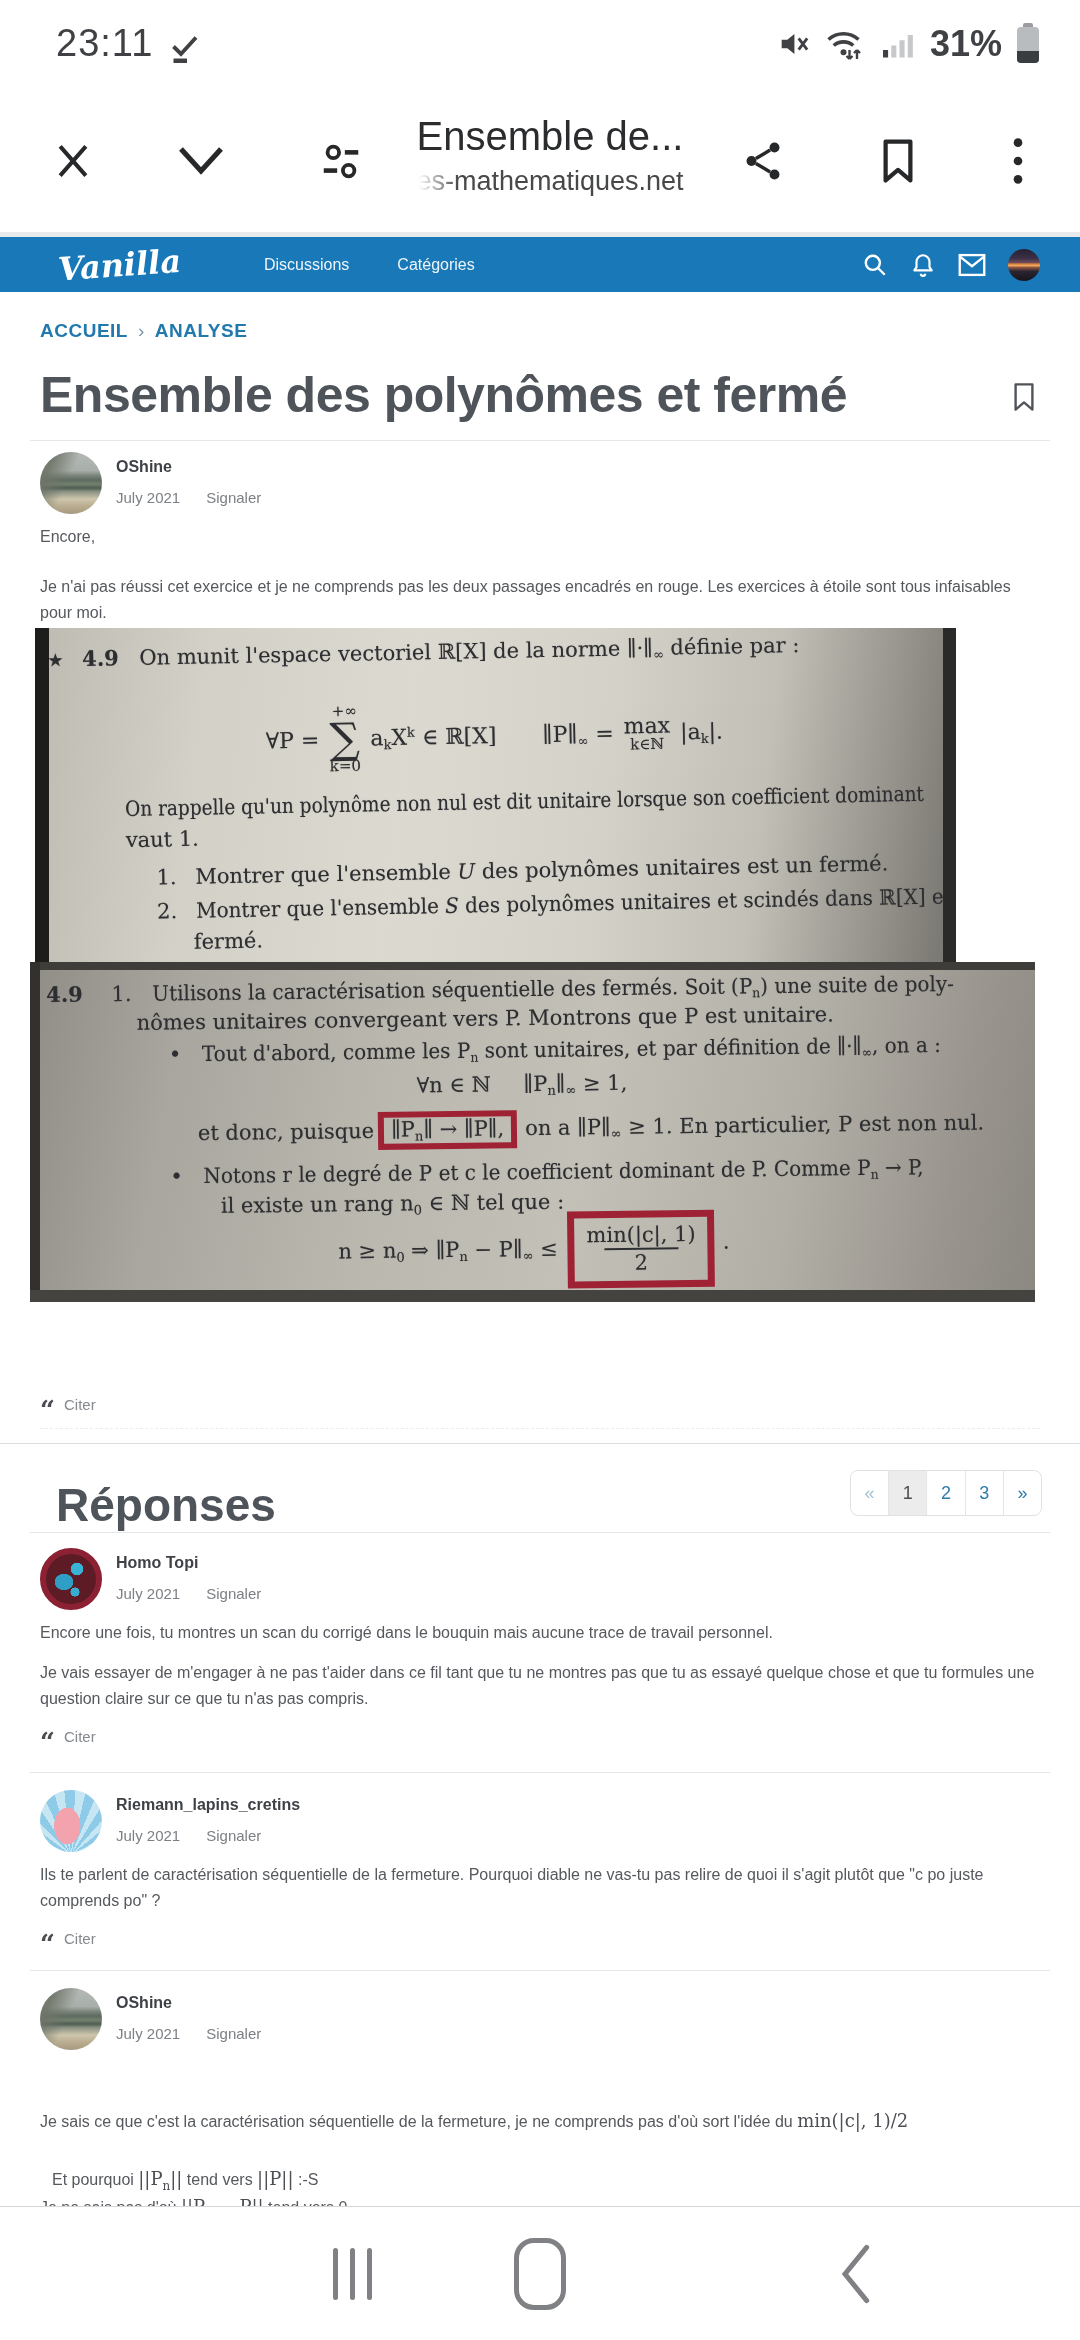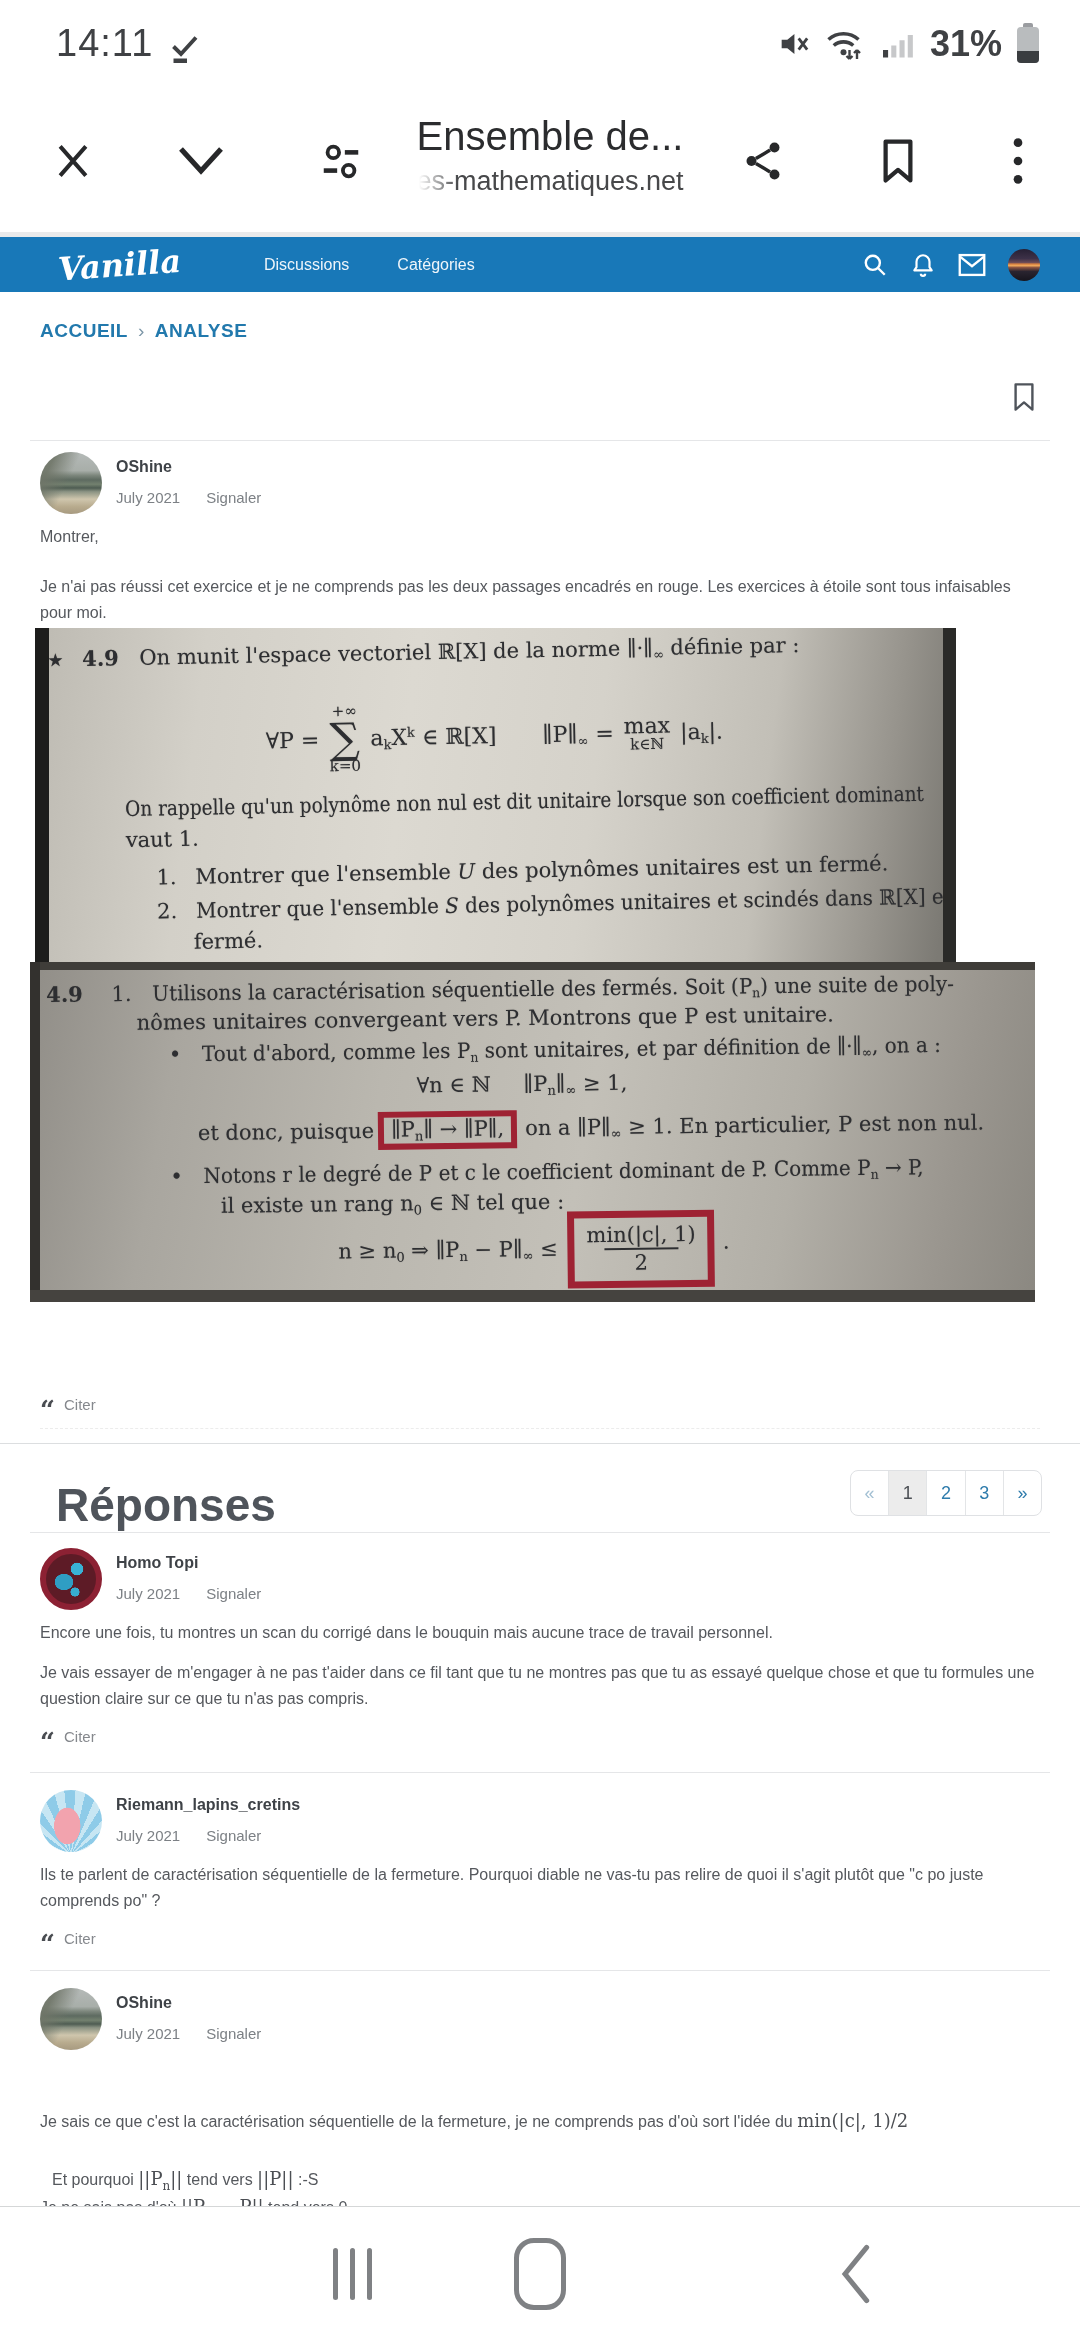--- a/index.html
+++ b/index.html
@@ -116,21 +116,21 @@
   .recents{display:flex;gap:12px;}
   .recents i{display:block;width:5px;height:52px;background:#7f8184;border-radius:3px;}
   .homebtn{width:42px;height:62px;border:5px solid #7f8184;border-radius:20px;}
 </style>
 </head>
 <body>
 
 <div class="screen">
 
   <div class="ab statusbar">
-    <span class="ab clock">14:11</span>
+    <span class="ab clock">23:11</span>
     <svg class="ab sb-icon" style="left:166px" width="36" height="36" viewBox="0 0 24 24">
       <path d="M5 11l5 5 10-11" stroke="#3f4144" stroke-width="2.6" fill="none"></path>
       <path d="M5 20.5h9" stroke="#3f4144" stroke-width="3" fill="none"></path>
     </svg>
     <div class="sb-right">
       <svg width="34" height="34" viewBox="0 0 24 24">
         <path d="M4 9v6h4l5 4V5L8 9H4z" fill="#3f4144"></path>
         <path d="M16 8l6 8M22 8l-6 8" stroke="#3f4144" stroke-width="2" fill="none"></path>
       </svg>
       <svg width="42" height="38" viewBox="0 0 28 24">
@@ -227,34 +227,35 @@
       <span class="avatar-sm"></span>
     </div>
   </div>
 
   <div class="ab breadcrumb">
     <span>ACCUEIL</span>
     <span class="bc-sep">›</span>
     <span>ANALYSE</span>
   </div>
 
+  <h1 class="ab pagetitle" style="margin: 0px; top: 366px; left: 40px;">Ensemble des polynômes et fermé</h1>
   <svg class="ab title-bm" width="24" height="30" viewBox="0 0 20 25">
     <path d="M3 2h14v21l-7-6-7 6z" stroke="#4f545b" stroke-width="2" fill="none" stroke-linejoin="round"></path>
   </svg>
 
   <div class="ab divider" style="top:440px"></div>
 
   <div class="ab av av-oshine" style="left:40px;top:452px"></div>
   <div class="ab pname" style="left:116px;top:458px">OShine</div>
   <div class="ab pmeta" style="left:116px;top:489px">
     <span>July 2021</span>
     <span>Signaler</span>
   </div>
 
-  <p class="ab ptext" style="left:40px;top:524px;margin:0">Montrer,</p>
+  <p class="ab ptext" style="left:40px;top:524px;margin:0">Encore,</p>
   <p class="ab ptext" style="left:40px;top:574px;margin:0">Je n'ai pas réussi cet exercice et je ne comprends pas les deux passages encadrés en rouge. Les exercices à étoile sont tous infaisables pour moi.</p>
 
   <figure class="ab scan scan1" style="margin:0">
     <div class="tilt1">
       <div class="row" style="left:15px;top:10px">
         <span style="font-size:18px">★</span>
         <span class="bnum" style="margin-left:12px">4.9</span>
         <span style="margin-left:14px"><span>On munit l'espace vectoriel ℝ[X] de la norme ∥·∥</span><sub>∞</sub><span> définie par :</span></span>
       </div>
       <div class="s1-formula">

